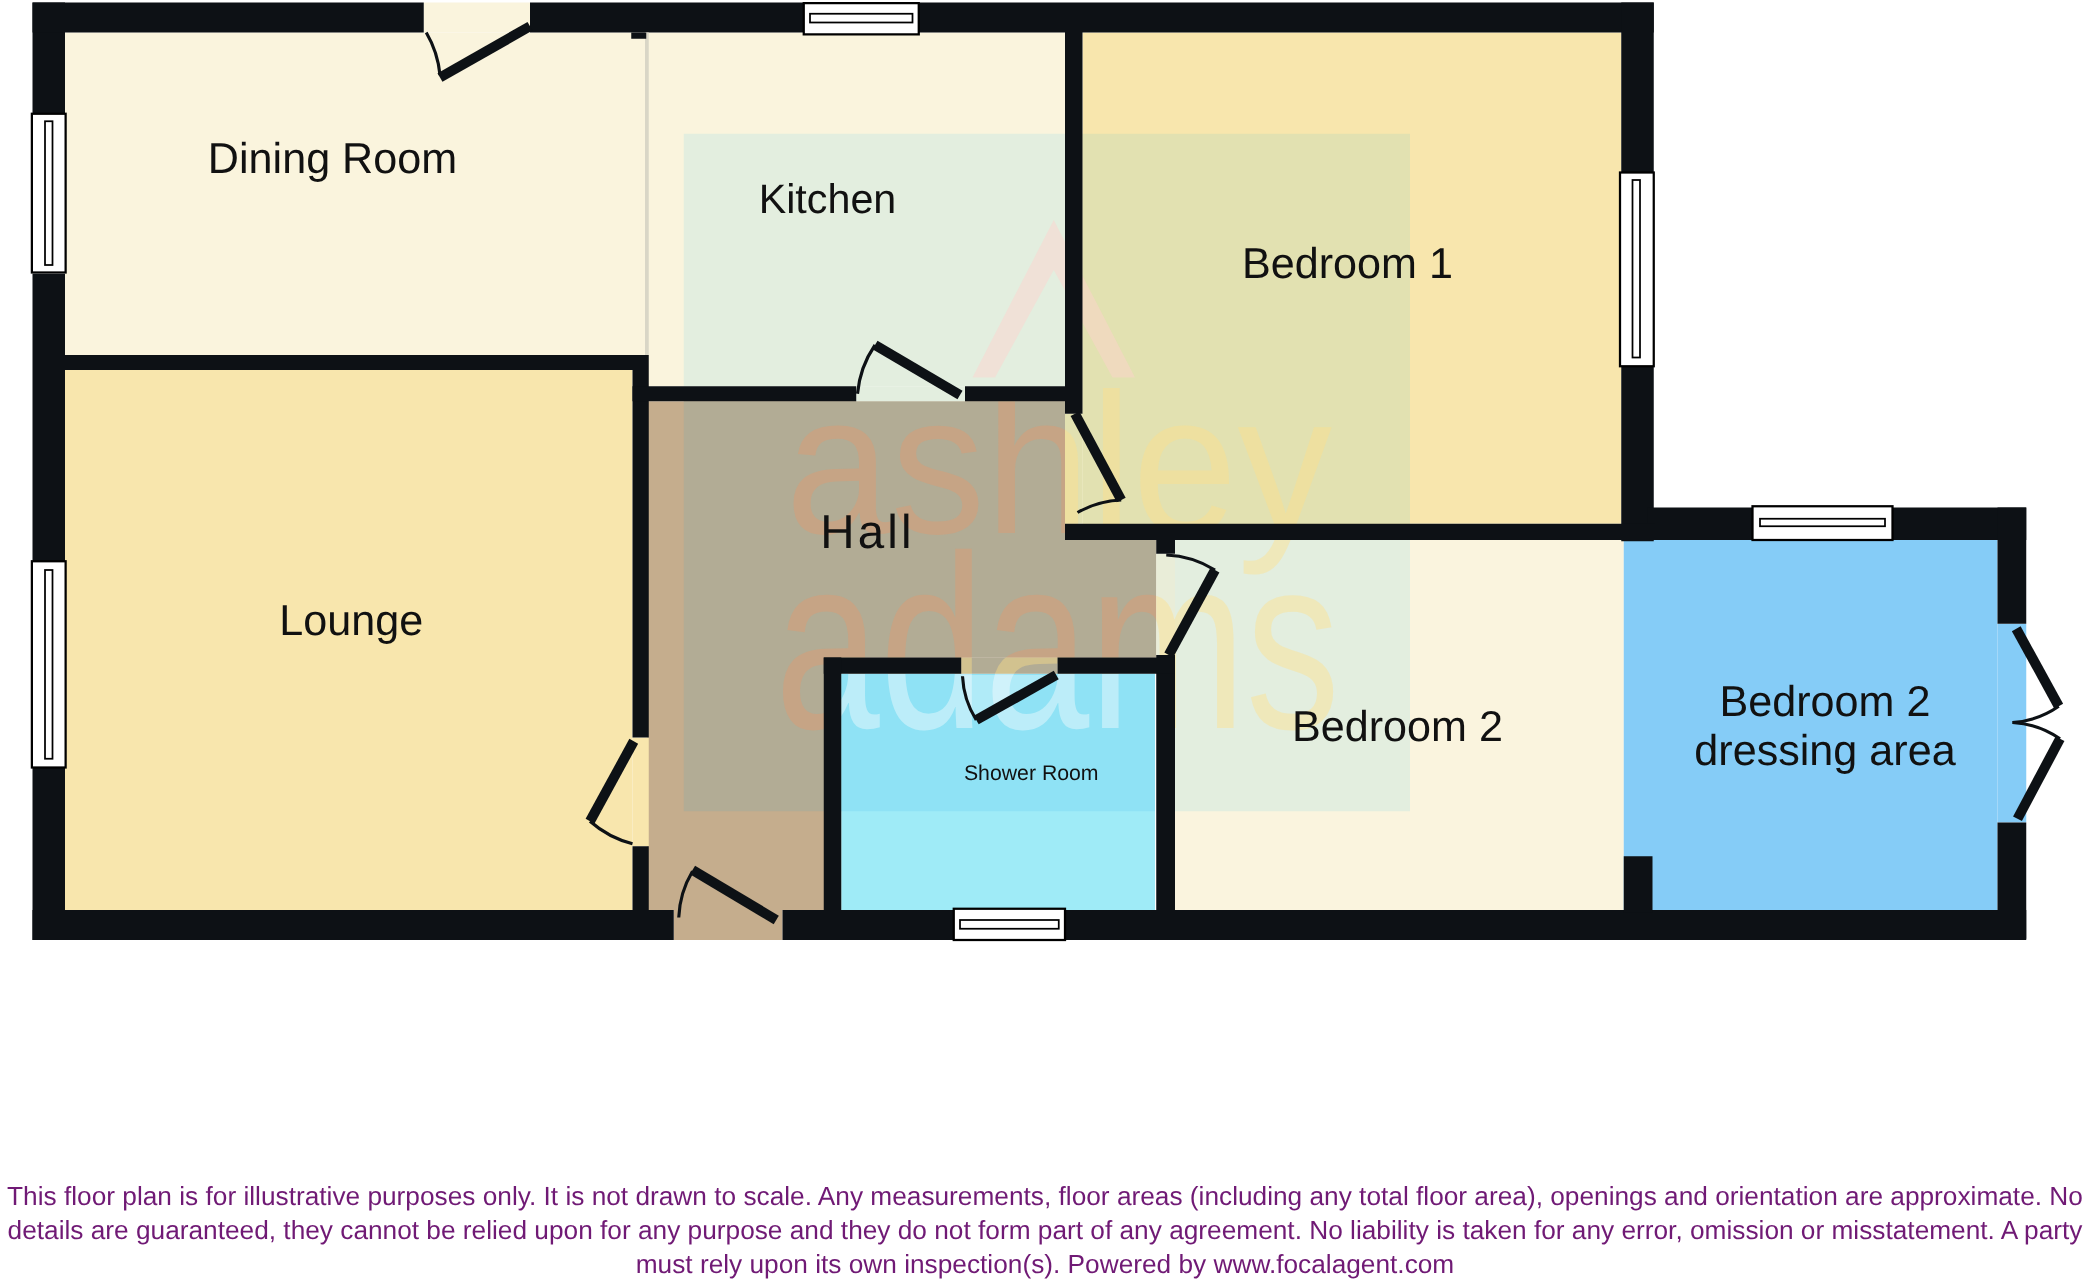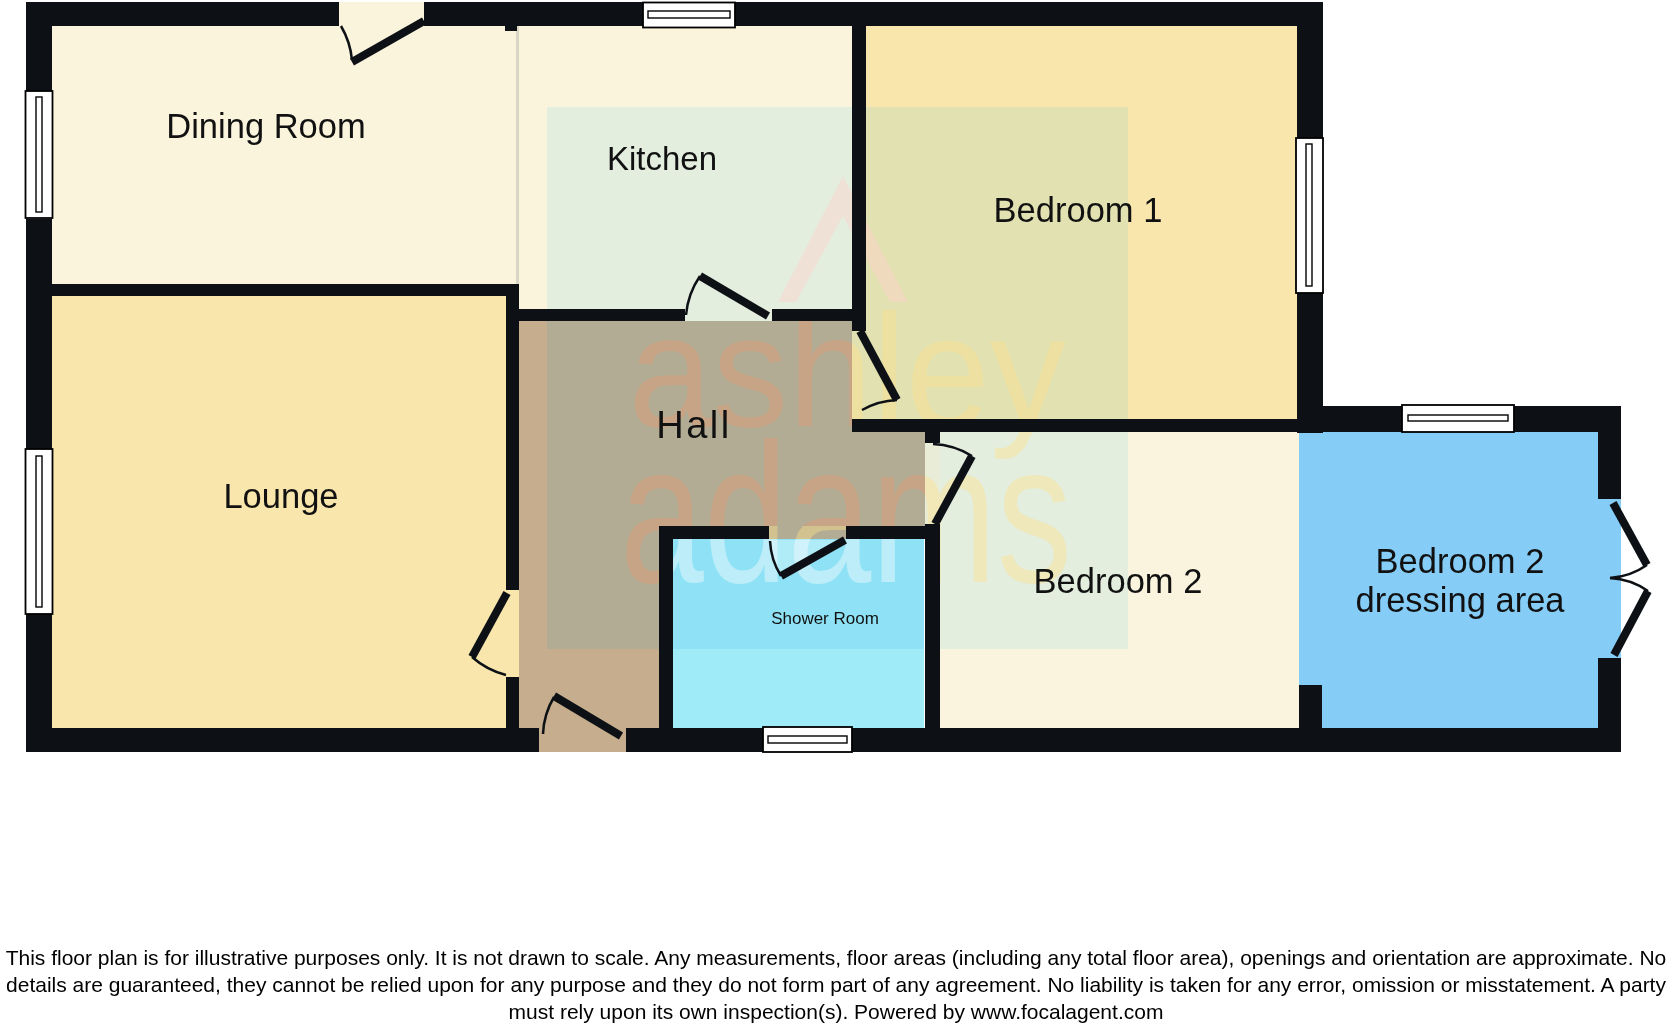--- a/index.html
+++ b/index.html
@@ -1,19 +1,19 @@
 <!DOCTYPE html>
 <html><head>
 <meta charset="utf-8">
 <style>
   html,body{margin:0;padding:0;background:#ffffff;width:1672px;height:1025px;overflow:hidden;}
   svg{display:block;}
   .lbl{font-family:"Liberation Sans",sans-serif;fill:#111111;}
   .disc{position:absolute;left:0;top:944px;width:1672px;text-align:center;
-        font-family:"Liberation Sans",sans-serif;font-size:21px;line-height:27px;color:#000000;}
+        font-family:"Liberation Sans",sans-serif;font-size:21px;line-height:27px;color:#701a75;}
 </style>
 </head>
 <body>
 <svg width="1672" height="1025" viewBox="0 0 1672 1025" xmlns="http://www.w3.org/2000/svg">
 <defs>
 <clipPath id="cpLight">
         <path clip-rule="evenodd" d="M0,0H1672V1025H0Z M547,321 L852,321 L852,432 L925,432 L925,526 L673,526 L673,649 L547,649 Z M673,539 H924 V649 H673 Z"></path>
       </clipPath>
 <clipPath id="cpHall">
         <polygon points="547,321 852,321 852,432 925,432 925,526 673,526 673,649 547,649"></polygon>

